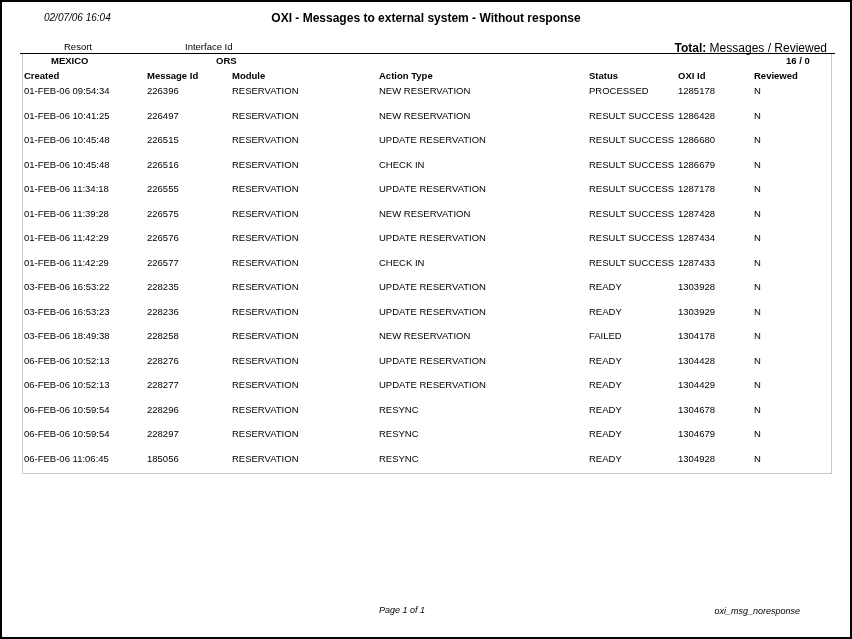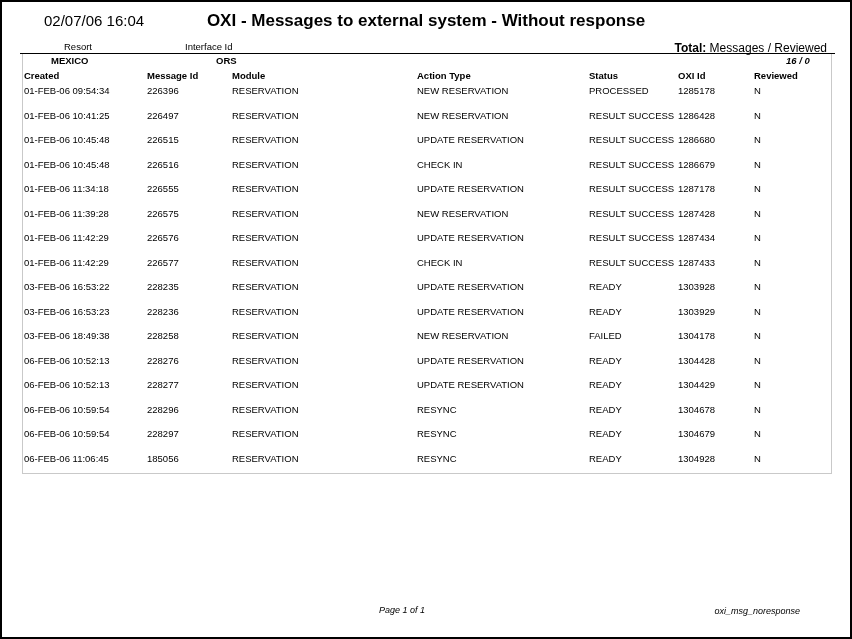--- a/index.html
+++ b/index.html
@@ -9,53 +9,53 @@
     height: 639px;
     box-sizing: border-box;
     border: 2px solid #000;
     background: #fff;
     color: #000;
     font-family: "Liberation Sans", sans-serif;
     overflow: hidden;
   }
   .datetime {
     position: absolute; left: 42px; top: 10px;
-    font-size: 15px; 
+    font-size: 10px; font-style: italic;
   }
   .title {
     position: absolute; left: 0; right: 0; top: 9px;
-    text-align: center; font-size: 17px; font-weight: bold;
+    text-align: center; font-size: 12px; font-weight: bold;
   }
   .meta-label { position: absolute; top: 39px; font-size: 9.5px; }
   .meta-resort { left: 18px; margin-left: 44px; }
   .meta-interface { left: 183px; }
   .meta-total { position: absolute; top: 39px; right: 23px; font-size: 12px; }
   .meta-total .bold { font-weight: bold; }
   .topline {
     position: absolute; left: 18px; top: 51px;
     width: 815px; height: 1px; background: #000;
   }
   .table-frame {
     position: absolute; left: 20px; top: 52px;
     width: 810px; height: 420px;
     box-sizing: border-box;
     border: 1px solid #c9c9c9; border-top: none;
   }
   .group-val { position: absolute; top: 53px; font-size: 9.5px; font-weight: bold; padding-left: 31px; }
   .g-resort { left: 18px; }
   .g-interface { left: 183px; }
-  .g-total { left: 753px; font-style: italic; }
+  .g-total { left: 753px; }
   .col-header { position: absolute; top: 68px; font-size: 9.5px; font-weight: bold; }
   .rows { position: absolute; left: 0; top: 83px; width: 852px; }
   .row { position: relative; height: 24.5px; }
   .cell { position: absolute; top: 0; font-size: 9.5px; white-space: nowrap; }
   .c-created { left: 22px; }
   .c-msgid   { left: 145px; }
   .c-module  { left: 230px; }
-  .c-action  { left: 415px; text-align: center; }
+  .c-action  { left: 377px; text-align: center; }
   .c-status  { left: 587px; }
   .c-oxi     { left: 676px; }
   .c-rev     { left: 752px; }
   .footer-page {
     position: absolute; left: 377px; top: 603px;
     font-size: 9px; font-style: italic;
   }
   .footer-report {
     position: absolute; right: 50px; top: 604px;
     font-size: 9px; font-style: italic;

